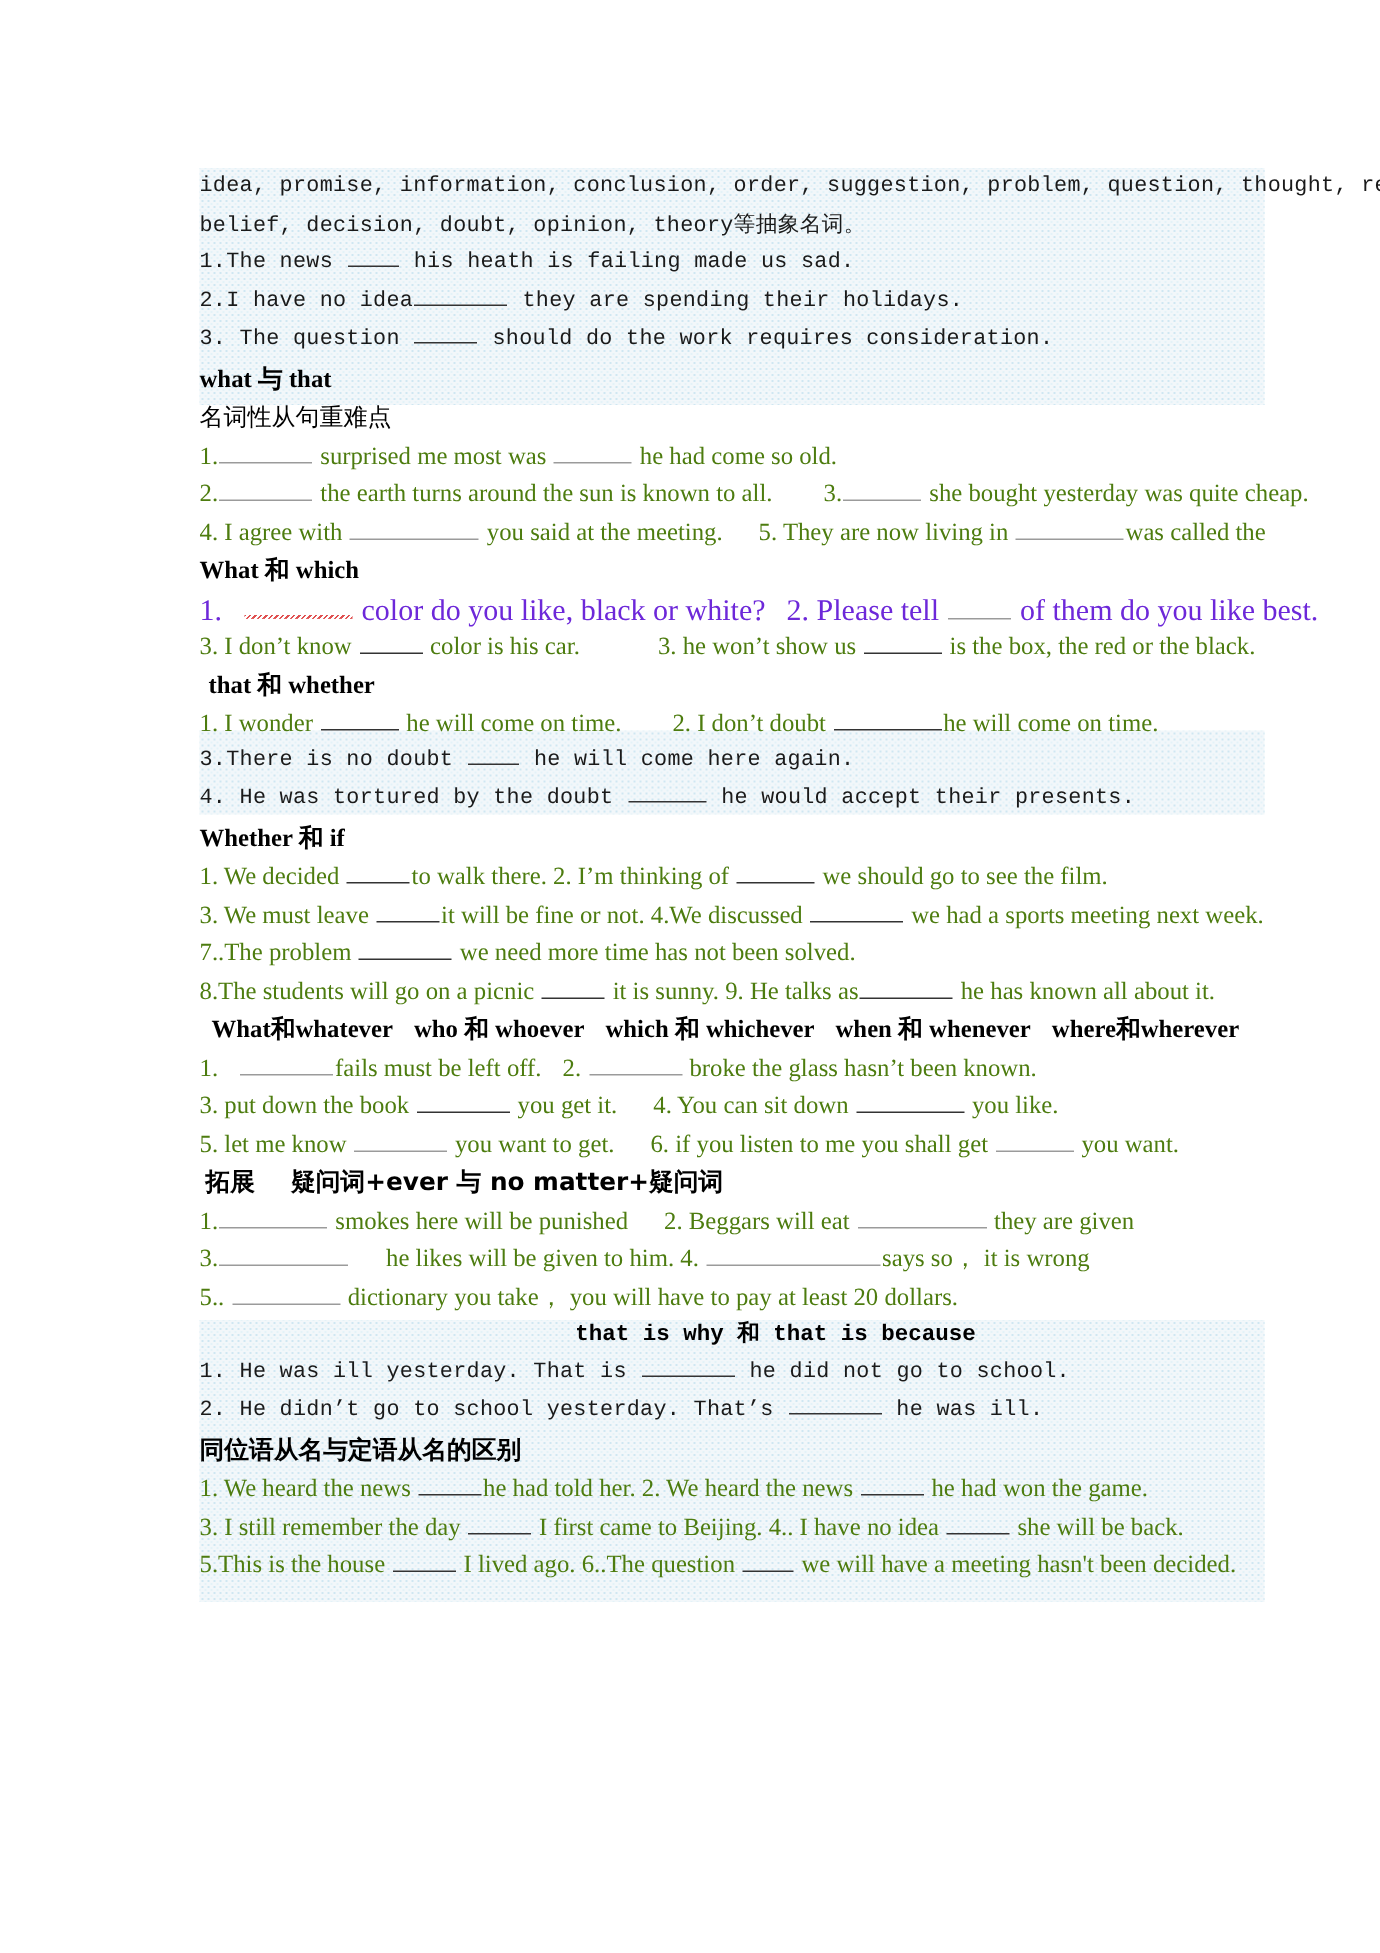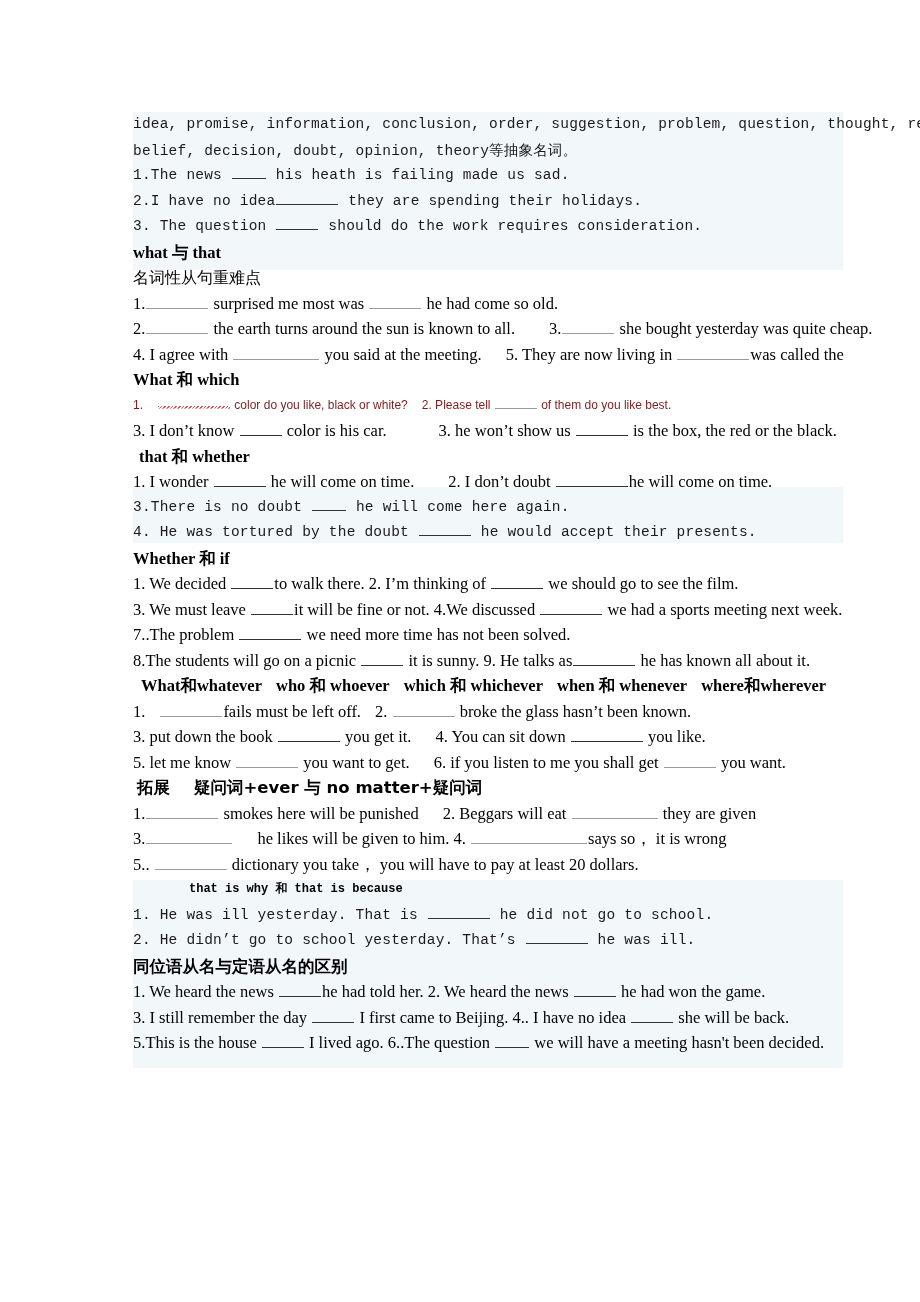--- a/index.html
+++ b/index.html
@@ -63,28 +63,28 @@
     font-family: "Liberation Mono", "DejaVu Sans Mono", monospace;
     font-size: 14.5px;
     letter-spacing: 0.2px;
     color: #1a1a1a;
   }
 
   
   .serif {
     font-family: "Liberation Serif", "DejaVu Serif", serif;
     font-size: 16.5px;
-    color: #000000;
+    color: #4d7c0f;
   }
 
   
   .sans {
-    font-family: Liberation Sans, sans-serif;
-    font-size: 12px;
-    color: #7f1d1d;
+    font-family: Liberation Serif, serif;
+    font-size: 20px;
+    color: #6d28d9;
   }
 
   .cjk {
     font-family: Liberation Sans, sans-serif;
   }
 
   .bold { font-weight: normal; }
 
   .h-cn {
     font-family: "DejaVu Sans", "Liberation Sans", sans-serif;
@@ -98,22 +98,23 @@
   }
 
   .sec-head {
     font-family: "Liberation Serif", "DejaVu Serif", serif;
     font-size: 16.5px;
     font-weight: bold;
   }
 
   .mono-head {
     font-family: "Liberation Mono", "DejaVu Sans Mono", monospace;
-    font-size: 12px;
+    font-size: 15px;
     font-weight: bold;
+    text-align: center;
   }
 
   
   .blank {
     display: inline-block;
     border-bottom: 1px solid #333;
     vertical-align: baseline;
     height: 0.95em;
     margin: 0 1px;
   }

